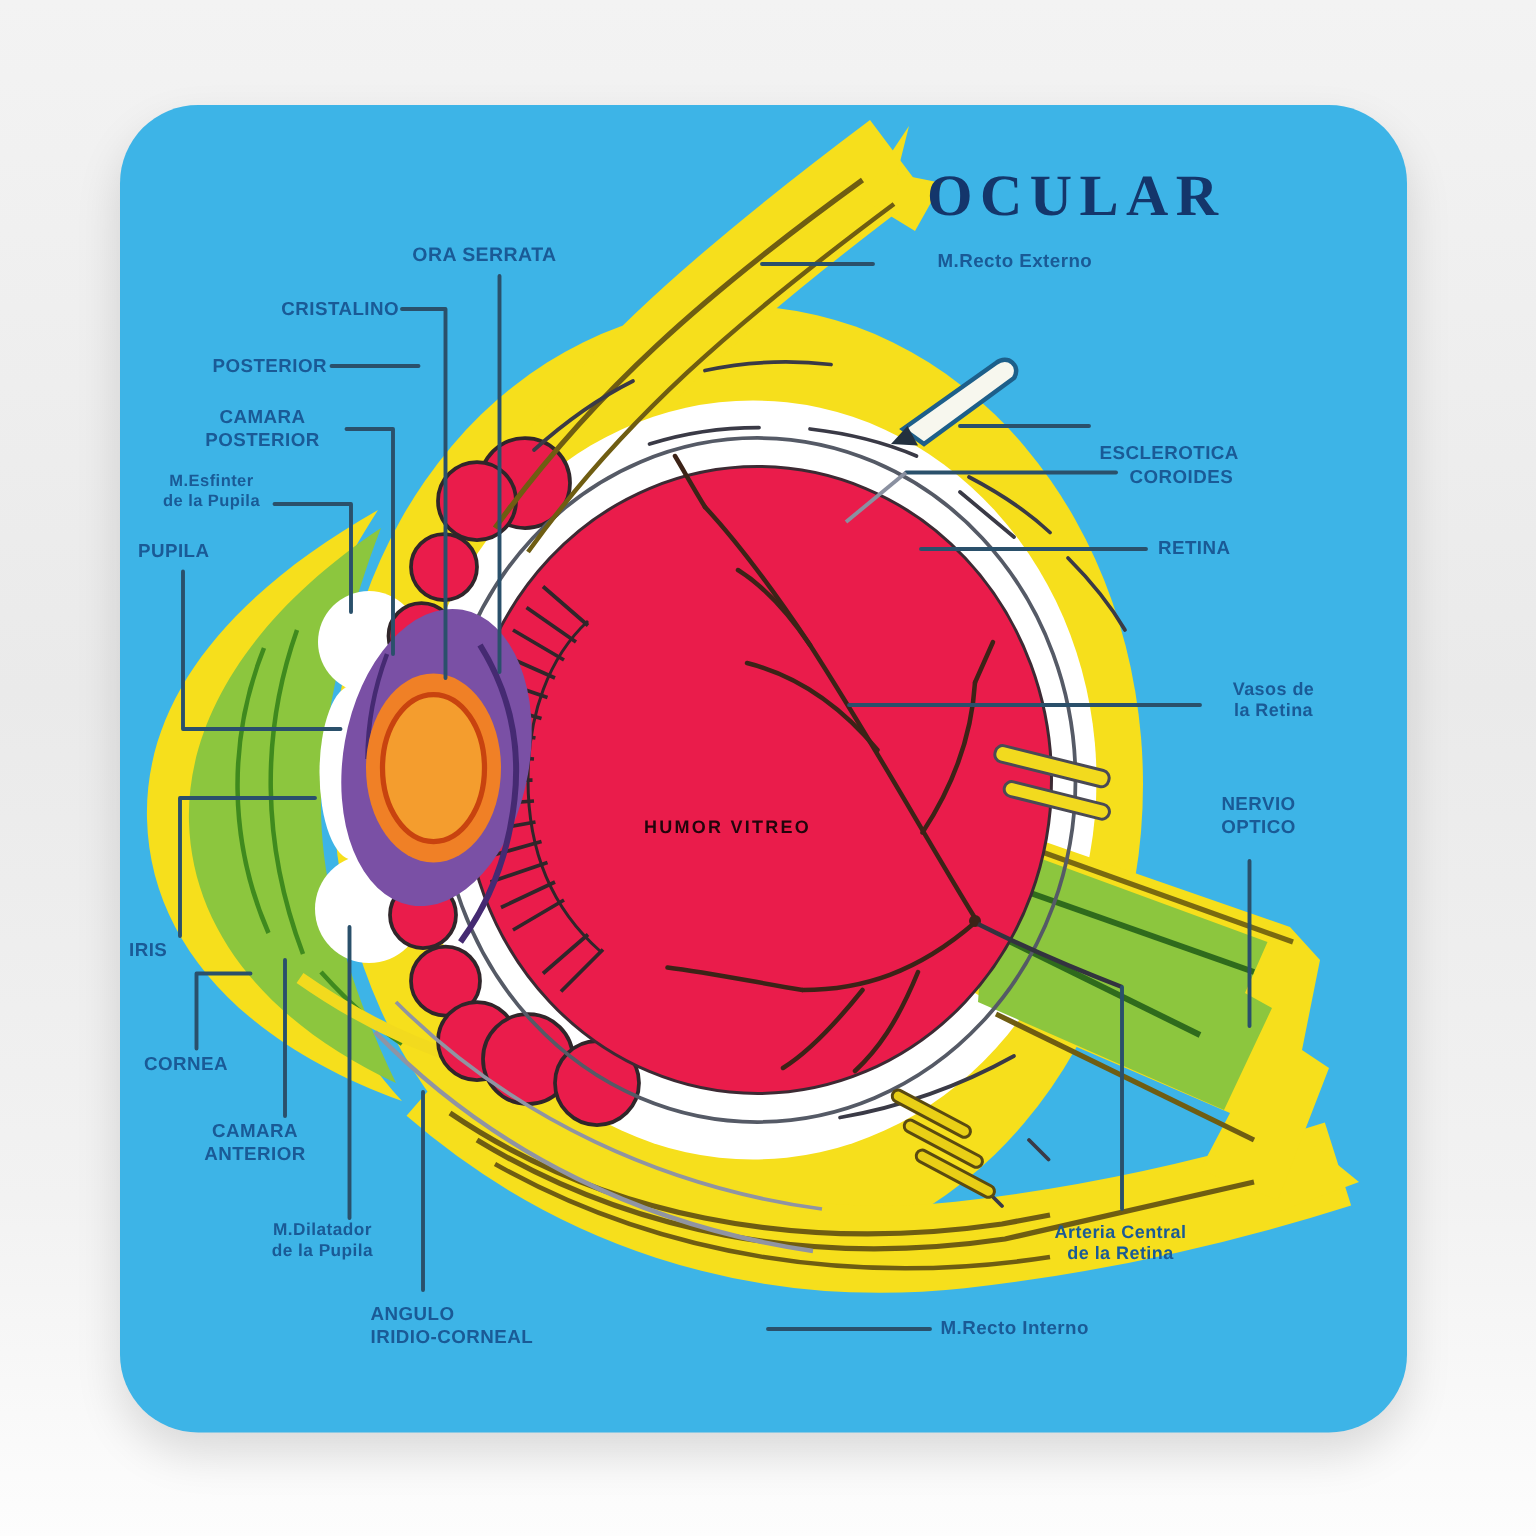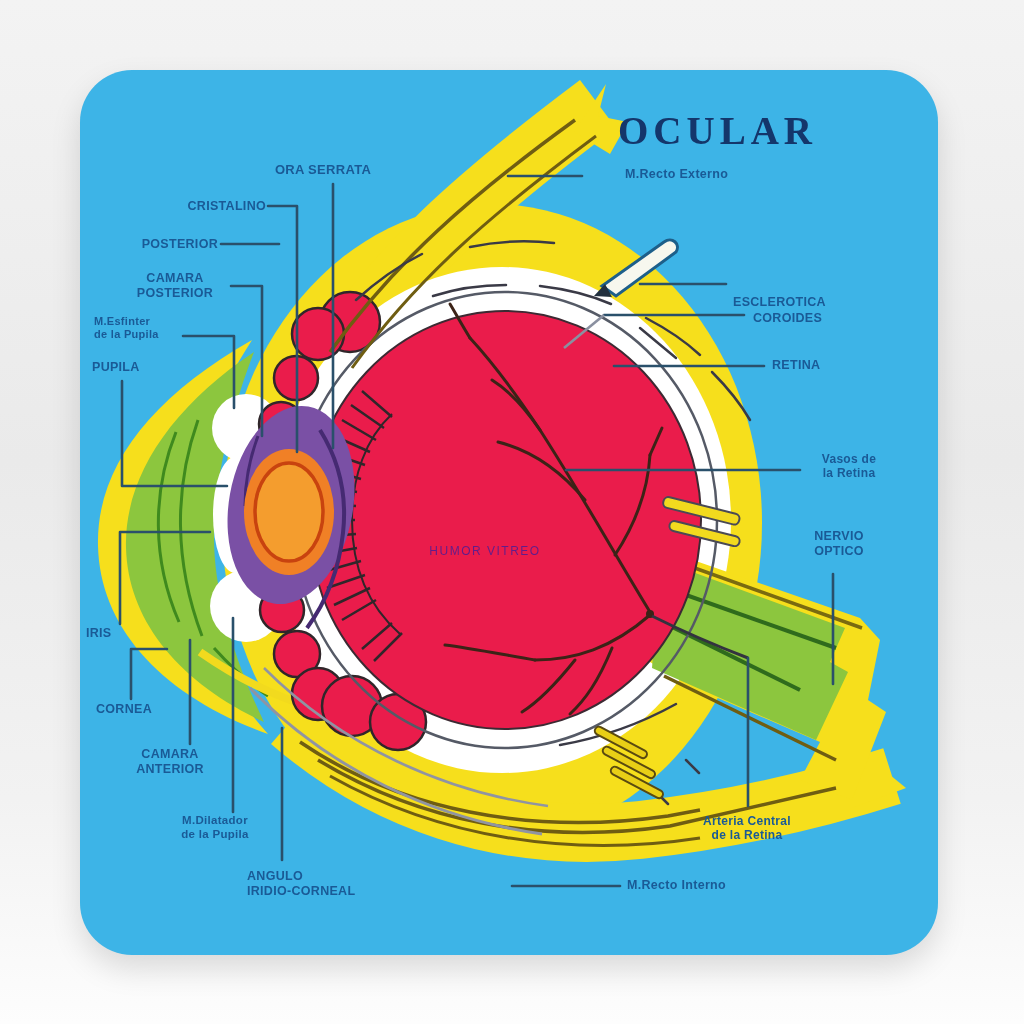--- a/index.html
+++ b/index.html
@@ -7,23 +7,23 @@
   body{background:linear-gradient(180deg,#f3f3f3 0%,#eaeaea 45%,#f2f2f2 78%,#fdfdfd 100%);}
   .card{position:absolute;left:80px;top:70px;width:858px;height:885px;
     background:#3db4e7;border-radius:52px;box-shadow:0 14px 30px rgba(0,0,0,.13);}
   .art{position:absolute;left:0;top:0;width:858px;height:885px;}
   .lbl{position:absolute;color:#1a5a96;font-weight:bold;font-size:12.5px;
     line-height:1.18;letter-spacing:.3px;white-space:nowrap;}
   .lbl .ln{display:block;}
   .title{position:absolute;color:#14366b;font-weight:bold;font-size:39px;letter-spacing:5px;}
   .ctr{text-align:center;}
   .rgt{text-align:right;}
-  .sm{font-size:11px;}
+  .sm{font-size:11px;text-align:center;}
   .md{font-size:12px;}
-  .humor{position:absolute;color:#4c1d95;font-weight:normal;font-size:12px;
+  .humor{position:absolute;color:#000000;font-weight:bold;font-size:12px;
     letter-spacing:1.5px;opacity:.85;white-space:nowrap;}
 </style>
 </head>
 <body>
 
 <div class="card">
 
   <svg class="art" viewBox="80 70 858 885">
 
     <path fill="#f6df1c" d="M252,340 C150,398 96,468 98,546 C100,628 162,696 268,734 C205,664 183,592 183,536 C183,472 212,402 252,340 Z"></path>

